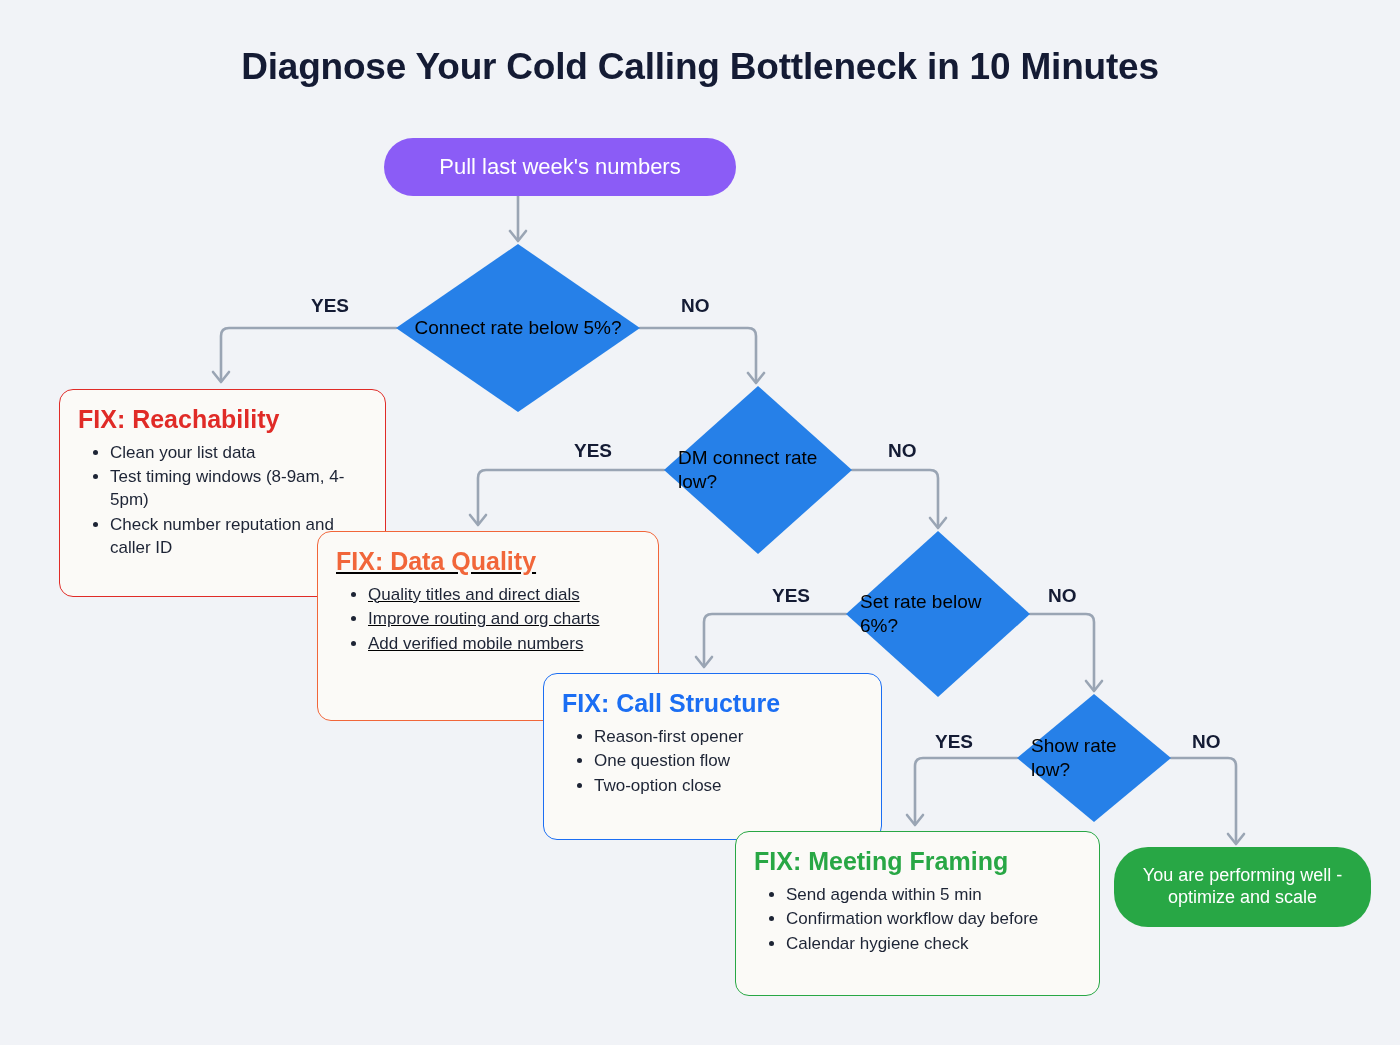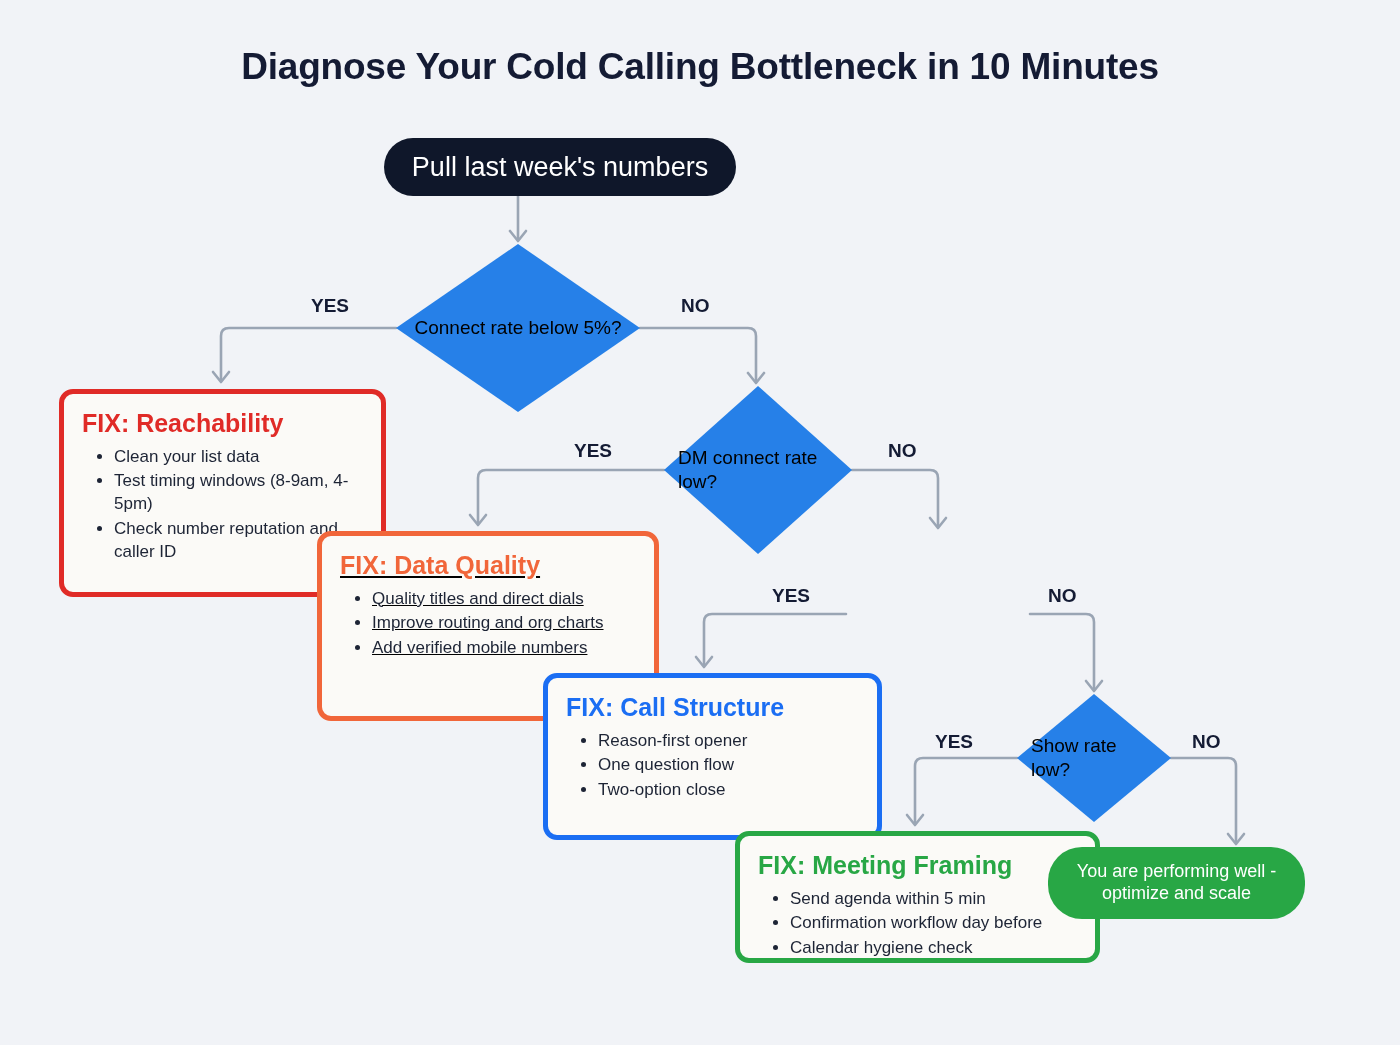--- a/index.html
+++ b/index.html
@@ -65,22 +65,22 @@
     align-items: center;
     justify-content: center;
     text-align: center;
     border-radius: 34px;
     color: #ffffff;
     line-height: 1.22;
     box-sizing: border-box;
     padding: 6px 22px;
   }
   .pill-start {
-    background: #0f172a;
-    font-size: 27px;
+    background: #8b5cf6;
+    font-size: 22px;
   }
   .pill-end {
     background: #28a745;
     font-size: 18px;
   }
 
   
   .diamond-wrap {
     position: absolute;
   }
@@ -117,21 +117,21 @@
     font-weight: bold;
     color: #141b34;
     white-space: nowrap;
   }
 
   
   .fixbox {
     position: absolute;
     background: #fbfaf7;
     border-radius: 14px;
-    border: 5px solid #4c1d95;
+    border: 1px solid #4c1d95;
     box-sizing: border-box;
     padding: 16px 20px 16px 18px;
   }
   .fixbox-title {
     font-size: 25px;
     font-weight: bold;
     margin: 0 0 8px 0;
     line-height: 1.1;
   }
   .fixbox-list {
@@ -237,43 +237,47 @@
 
   <div class="fixbox fix-orange" style="left:317px; top:531px; width:342px; height:190px;">
     <div class="fixbox-title">FIX: Data Quality</div>
     <ul class="fixbox-list">
       <li>Quality titles and direct dials</li>
       <li>Improve routing and org charts</li>
       <li>Add verified mobile numbers</li>
     </ul>
   </div>
 
+  <div class="diamond-wrap" style="left:846px; top:531px; width:184px; height:166px;">
+    <div class="diamond-shape"></div>
+    <div class="diamond-label">Set rate below 6%?</div>
+  </div>
   <div class="branch-label" style="left:772px; top:585px;">YES</div>
   <div class="branch-label" style="left:1048px; top:585px;">NO</div>
 
   <div class="fixbox fix-blue" style="left:543px; top:673px; width:339px; height:167px;">
     <div class="fixbox-title">FIX: Call Structure</div>
     <ul class="fixbox-list">
       <li>Reason-first opener</li>
       <li>One question flow</li>
       <li>Two-option close</li>
     </ul>
   </div>
 
   <div class="diamond-wrap" style="left:1017px; top:694px; width:154px; height:128px;">
     <div class="diamond-shape"></div>
     <div class="diamond-label">Show rate low?</div>
   </div>
   <div class="branch-label" style="left:935px; top:731px;">YES</div>
   <div class="branch-label" style="left:1192px; top:731px;">NO</div>
 
-  <div class="fixbox fix-green" style="left:735px; top:831px; width:365px; height:132px;">
+  <div class="fixbox fix-green" style="left:735px; top:831px; width:365px; height:165px;">
     <div class="fixbox-title">FIX: Meeting Framing</div>
     <ul class="fixbox-list">
       <li>Send agenda within 5 min</li>
       <li>Confirmation workflow day before</li>
       <li>Calendar hygiene check</li>
     </ul>
   </div>
 
-  <div class="pill pill-end" style="left:1048px; top:847px; width:257px; height:72px; z-index:34;">You are performing well - optimize and scale</div>
+  <div class="pill pill-end" style="left:1114px; top:847px; width:257px; height:80px; z-index:34;">You are performing well - optimize and scale</div>
 
 </div>
 
 </body></html>

